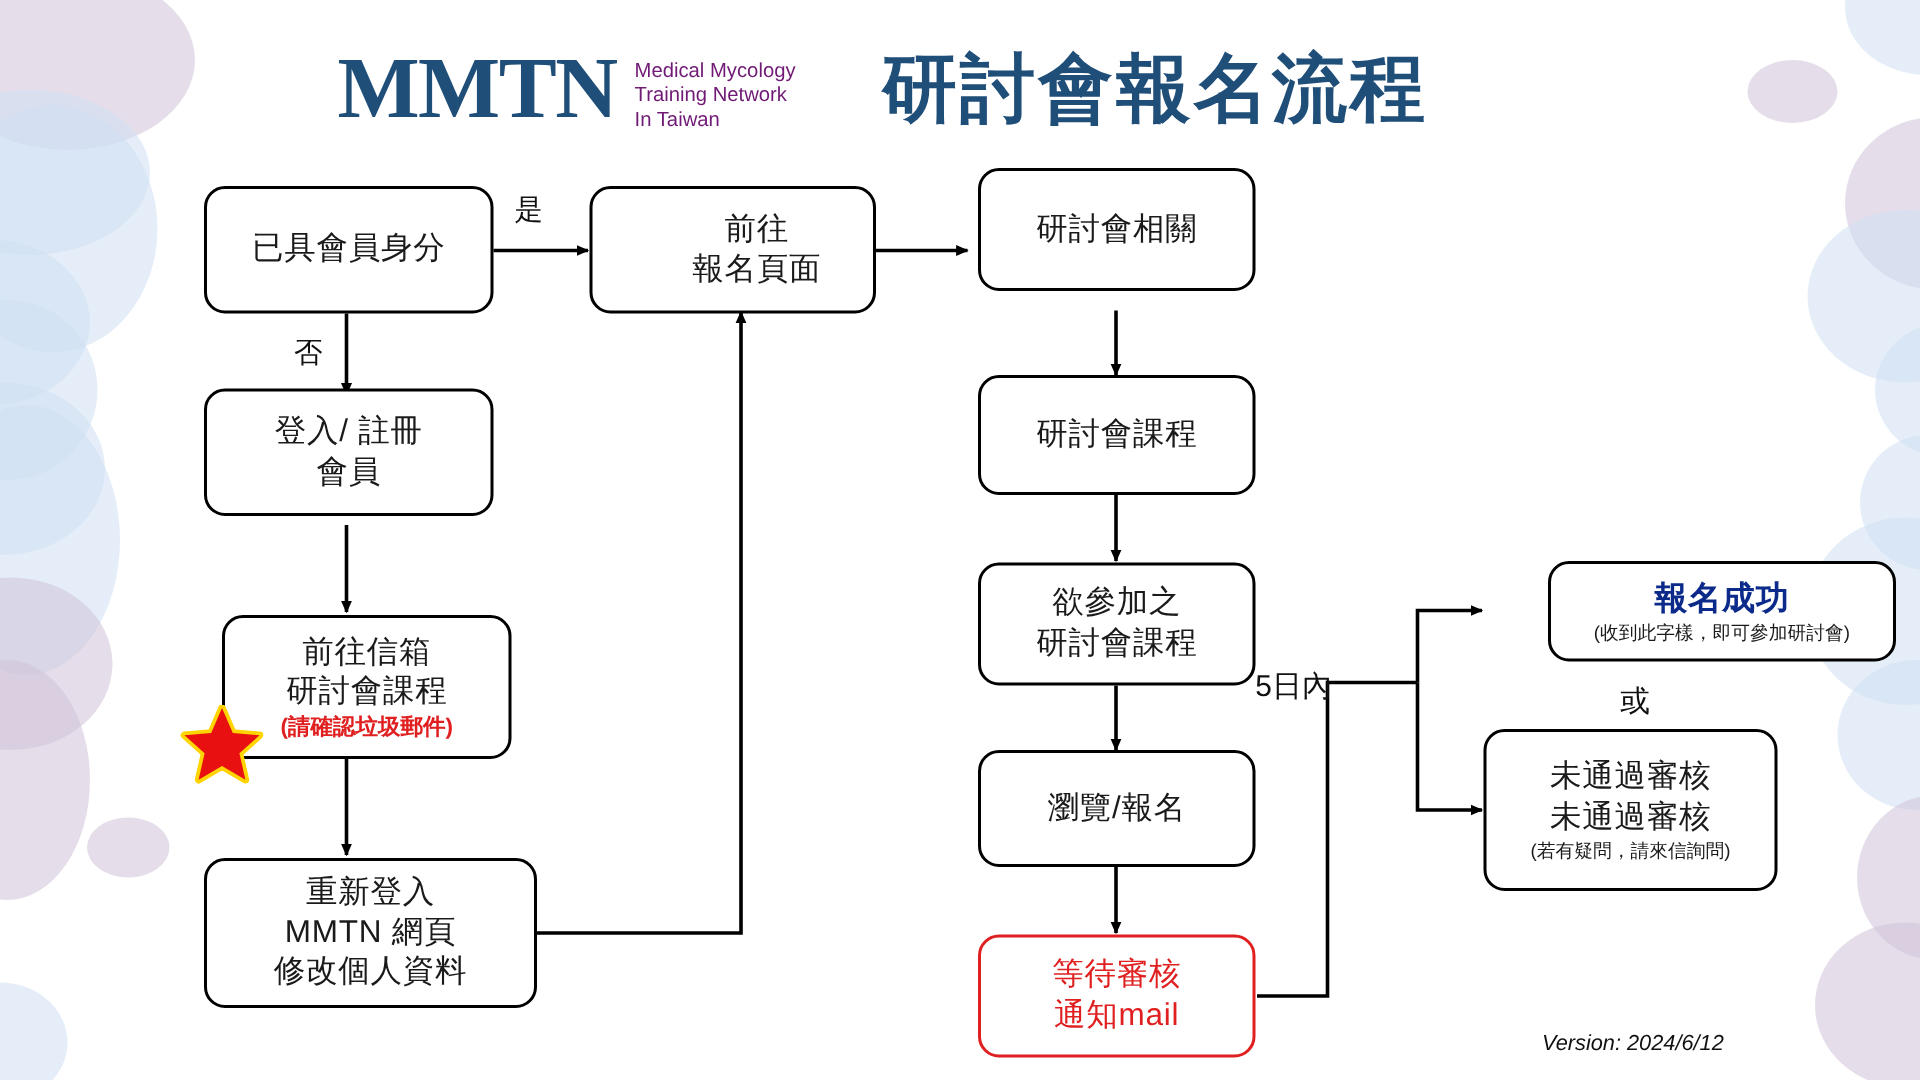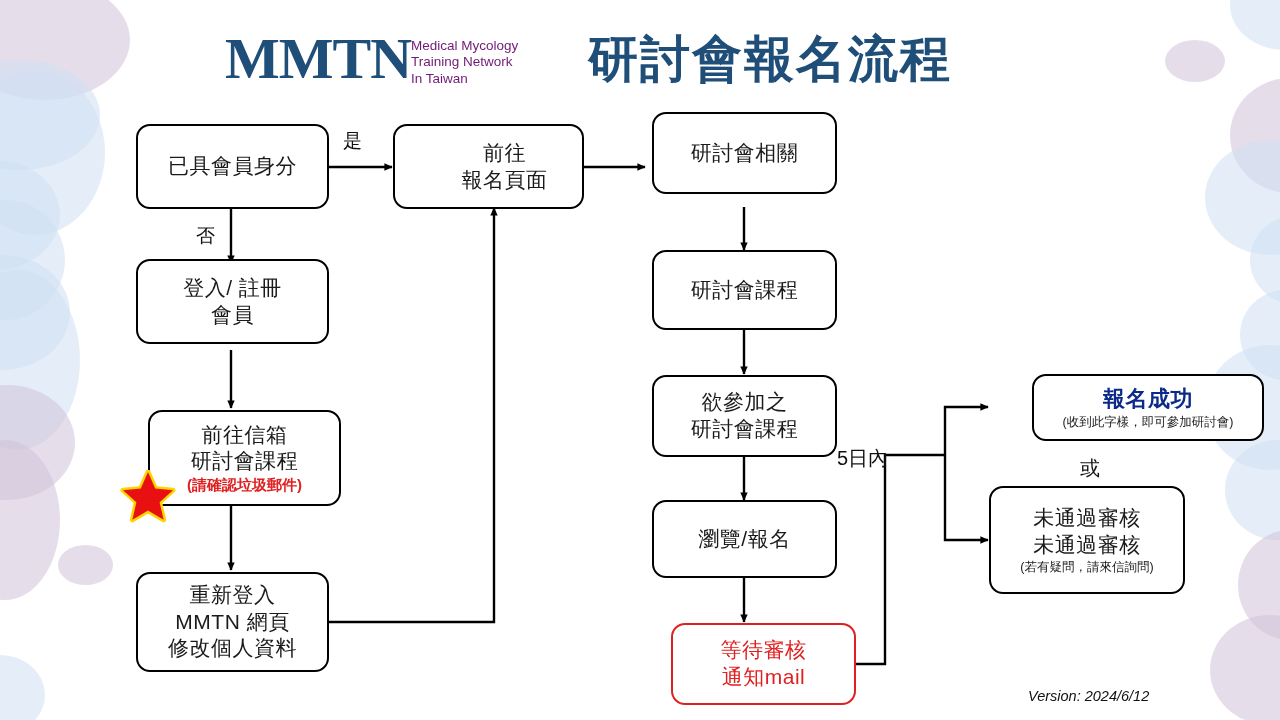--- a/index.html
+++ b/index.html
@@ -82,21 +82,21 @@
   <div class="blob purple" style="left:1165px;top:40px;width:60px;height:42px;"></div>
   <div class="blob purple" style="left:1230px;top:78px;width:120px;height:115px;"></div>
   <div class="blob blue" style="left:1205px;top:140px;width:130px;height:115px;"></div>
   <div class="blob blue" style="left:1250px;top:215px;width:95px;height:90px;"></div>
   <div class="blob blue" style="left:1240px;top:290px;width:90px;height:90px;"></div>
   <div class="blob blue" style="left:1205px;top:345px;width:130px;height:125px;"></div>
   <div class="blob blue" style="left:1225px;top:440px;width:105px;height:100px;"></div>
   <div class="blob purple" style="left:1238px;top:530px;width:105px;height:110px;"></div>
   <div class="blob purple" style="left:1210px;top:615px;width:120px;height:110px;"></div>
 
-  <div id="header" style="left:225px;top:30px;display:flex;align-items:flex-start;">
+  <div id="header" style="left:225px;top:30px;display:flex;align-items:flex-end;gap:12px;">
     <div class="logo-mark">MMTN</div>
     <div class="logo-sub" style="padding-top:8px;">
       <span>Medical Mycology</span>
       <span>Training Network</span>
       <span>In Taiwan</span>
     </div>
   </div>
   <div id="title" style="left:588px;top:34px;">研討會報名流程</div>
 
   <svg id="wires" viewBox="0 0 1280 720">
@@ -153,21 +153,21 @@
     <span class="ln">前往信箱</span>
     <span class="ln">研討會課程</span>
     <span class="ln warn">(請確認垃圾郵件)</span>
   </div>
 
   <svg class="star" width="56" height="54" viewBox="0 0 56 54" style="left:120px;top:470px;">
     <polygon points="28,2 35.2,18.6 53,20.2 39.6,32.2 43.6,49.8 28,40.6 12.4,49.8 16.4,32.2 3,20.2 20.8,18.6" fill="#e81010" stroke="#ffd400" stroke-width="5" stroke-linejoin="round"></polygon>
     <polygon points="28,2 35.2,18.6 53,20.2 39.6,32.2 43.6,49.8 28,40.6 12.4,49.8 16.4,32.2 3,20.2 20.8,18.6" fill="#e81010"></polygon>
   </svg>
 
-  <div class="node" style="left:136px;top:572px;width:193px;height:100px;">
+  <div class="node" style="left:136px;top:572px;width:222px;height:100px;">
     <span class="ln">重新登入</span>
     <span class="ln">MMTN 網頁</span>
     <span class="ln">修改個人資料</span>
   </div>
 
   <div class="node" style="left:393px;top:124px;width:191px;height:85px;padding-left:32px;">
     <span class="ln">前往</span>
     <span class="ln">報名頁面</span>
   </div>
 
@@ -181,21 +181,21 @@
 
   <div class="node" style="left:652px;top:375px;width:185px;height:82px;">
     <span class="ln">欲參加之</span>
     <span class="ln">研討會課程</span>
   </div>
 
   <div class="node" style="left:652px;top:500px;width:185px;height:78px;">
     <span class="ln">瀏覽/報名</span>
   </div>
 
-  <div class="node red" style="left:652px;top:623px;width:185px;height:82px;margin-left:19px;">
+  <div class="node red" style="left:652px;top:623px;width:185px;height:82px;">
     <span class="ln">等待審核</span>
     <span class="ln">通知mail</span>
   </div>
 
   <div class="node" style="left:989px;top:374px;width:232px;height:67px;margin-left:43px;">
     <span class="ln big-blue">報名成功</span>
     <span class="ln sub">(收到此字樣，即可參加研討會)</span>
   </div>
 
   <div class="node" style="left:989px;top:486px;width:196px;height:108px;">

